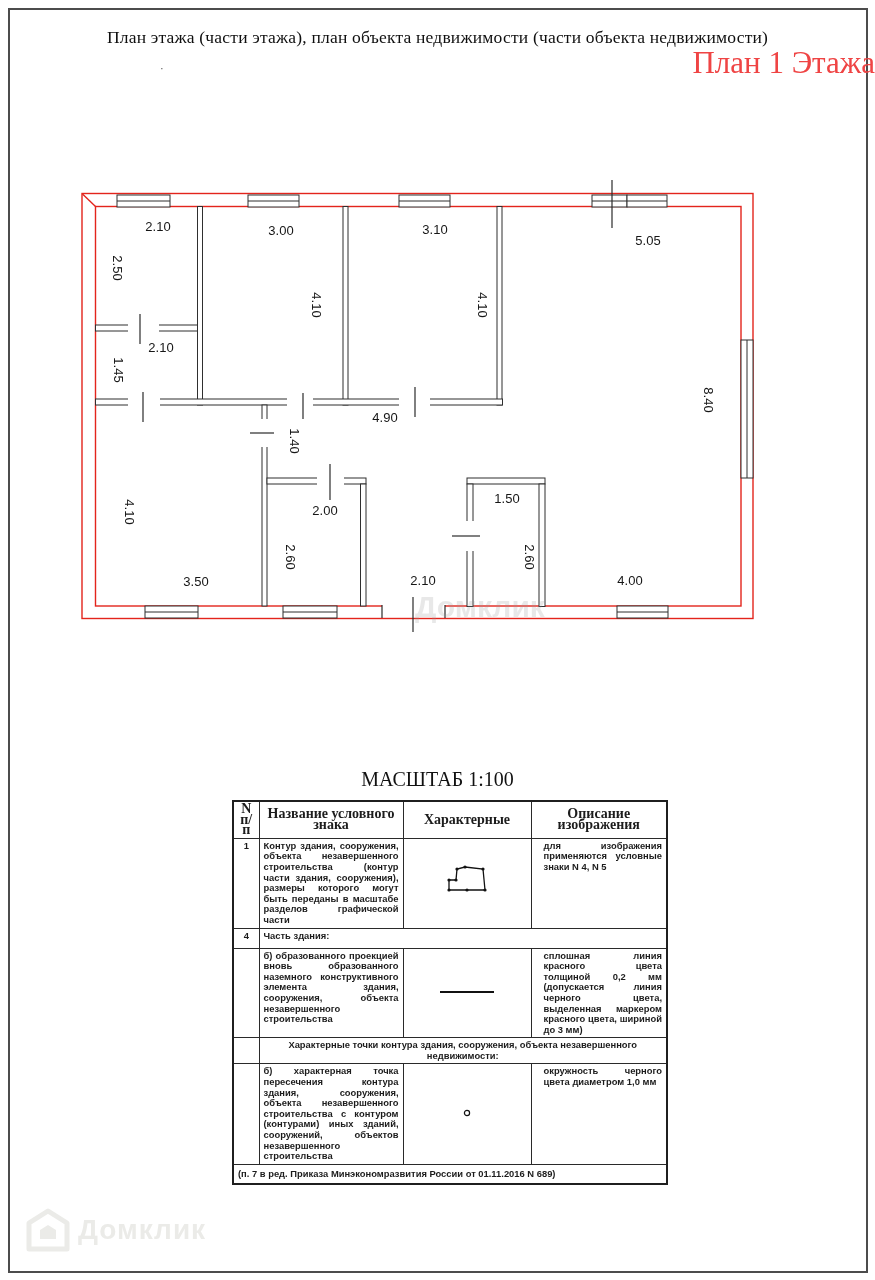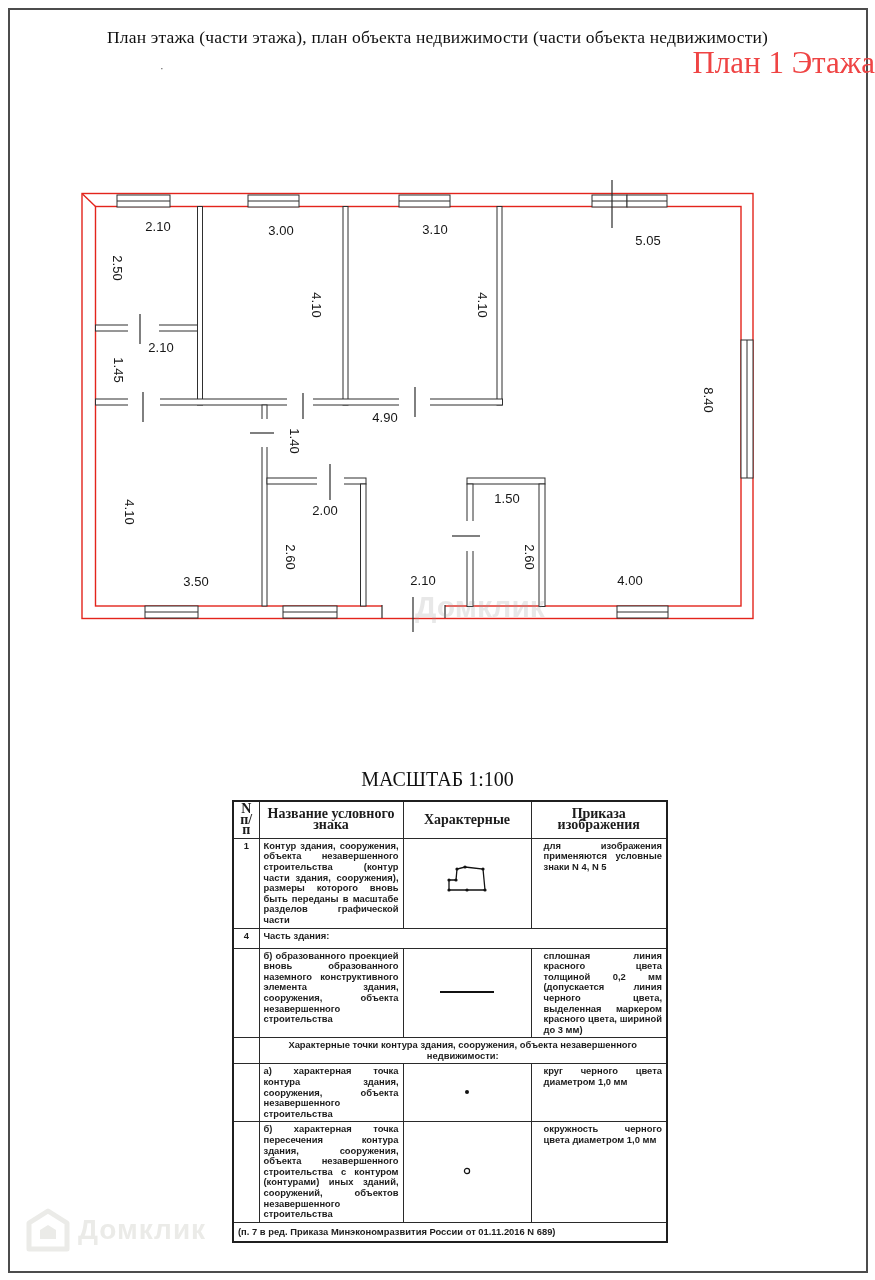--- a/index.html
+++ b/index.html
@@ -169,25 +169,25 @@
       <col style="width:26px">
         <col style="width:144px">
         <col style="width:128px">
         <col style="width:136px">
     </colgroup>
     <tbody id="legend-body">
         <tr style="height: 24px;">
           <th class="num">N п/п</th>
           <th class="name">Название условного знака</th>
           <th class="img">Характерные</th>
-          <th class="desc">Приказа изображения</th>
+          <th class="desc">Описание изображения</th>
         </tr>
         <tr style="height: 80px;">
           <td class="num">1</td>
-          <td class="name">Контур здания, сооружения, объекта незавершенного строительства (контур части здания, сооружения), размеры которого вновь быть переданы в масштабе разделов графической части</td>
+          <td class="name">Контур здания, сооружения, объекта незавершенного строительства (контур части здания, сооружения), размеры которого могут быть переданы в масштабе разделов графической части</td>
           <td class="img"><svg width="50" height="38" viewBox="0 0 50 38">
               <polygon points="7,27 7,17 14,17 15,6 23,4 41,6 43,27" fill="none" stroke="#111" stroke-width="1.3"></polygon>
               <g fill="#111">
                 <circle cx="7" cy="27" r="1.6"></circle>
                 <circle cx="7" cy="17" r="1.6"></circle>
                 <circle cx="14" cy="17" r="1.6"></circle>
                 <circle cx="15" cy="6" r="1.6"></circle>
                 <circle cx="23" cy="4" r="1.6"></circle>
                 <circle cx="41" cy="6" r="1.6"></circle>
                 <circle cx="43" cy="27" r="1.6"></circle>
@@ -205,28 +205,20 @@
           <td class="name">б) образованного проекцией вновь образованного наземного конструктивного элемента здания, сооружения, объекта незавершенного строительства</td>
           <td class="img"><svg width="70" height="10" viewBox="0 0 70 10">
               <line x1="8" y1="5" x2="62" y2="5" stroke="#111" stroke-width="2.2"></line>
             </svg></td>
           <td class="desc">сплошная линия красного цвета толщиной 0,2 мм (допускается линия черного цвета, выделенная маркером красного цвета, шириной до 3 мм)</td>
         </tr>
         <tr style="height: 18px;">
           <td class="num"></td>
           <td colspan="3" class="span">Характерные точки контура здания, сооружения, объекта незавершенного недвижимости:</td>
         </tr>
-        <tr style="height: 38px;">
-          <td class="num"></td>
-          <td class="name">а) характерная точка контура здания, сооружения, объекта незавершенного строительства</td>
-          <td class="img"><svg width="12" height="12" viewBox="0 0 12 12">
-              <circle cx="6" cy="6" r="2" fill="#111"></circle>
-            </svg></td>
-          <td class="desc">круг черного цвета диаметром 1,0 мм</td>
-        </tr>
         <tr style="height: 78px;">
           <td class="num"></td>
           <td class="name">б) характерная точка пересечения контура здания, сооружения, объекта незавершенного строительства с контуром (контурами) иных зданий, сооружений, объектов незавершенного строительства</td>
           <td class="img"><svg width="12" height="12" viewBox="0 0 12 12">
               <circle cx="6" cy="6" r="2.6" fill="none" stroke="#111" stroke-width="1.2"></circle>
             </svg></td>
           <td class="desc">окружность черного цвета диаметром 1,0 мм</td>
         </tr>
         <tr style="height: 20px;">
           <td colspan="4" class="footnote">(п. 7 в ред. Приказа Минэкономразвития России от 01.11.2016 N 689)</td>

